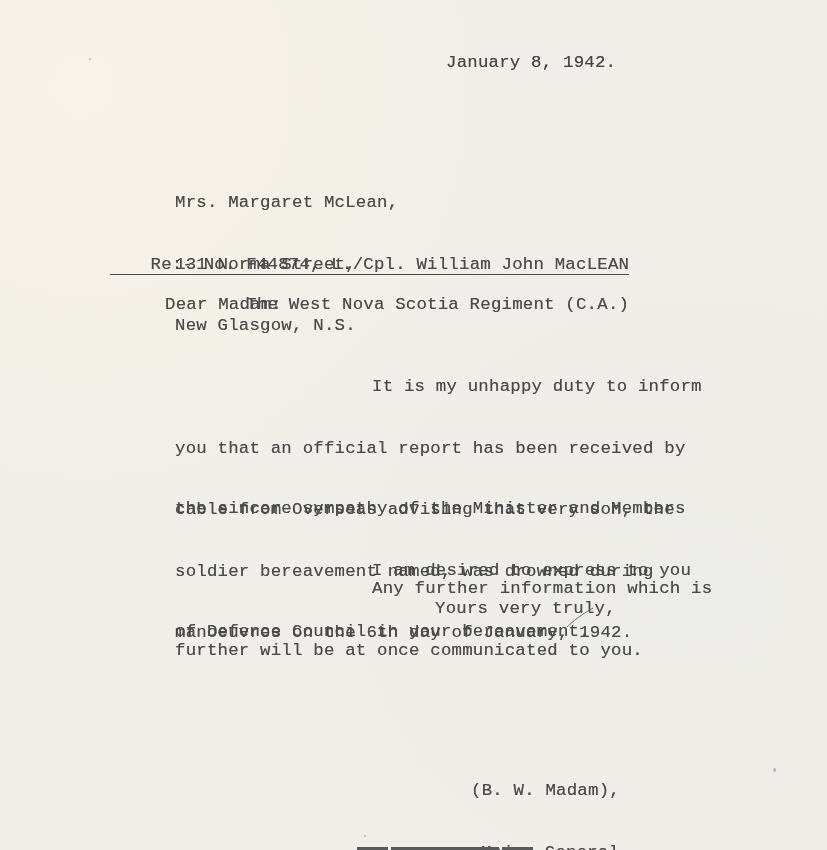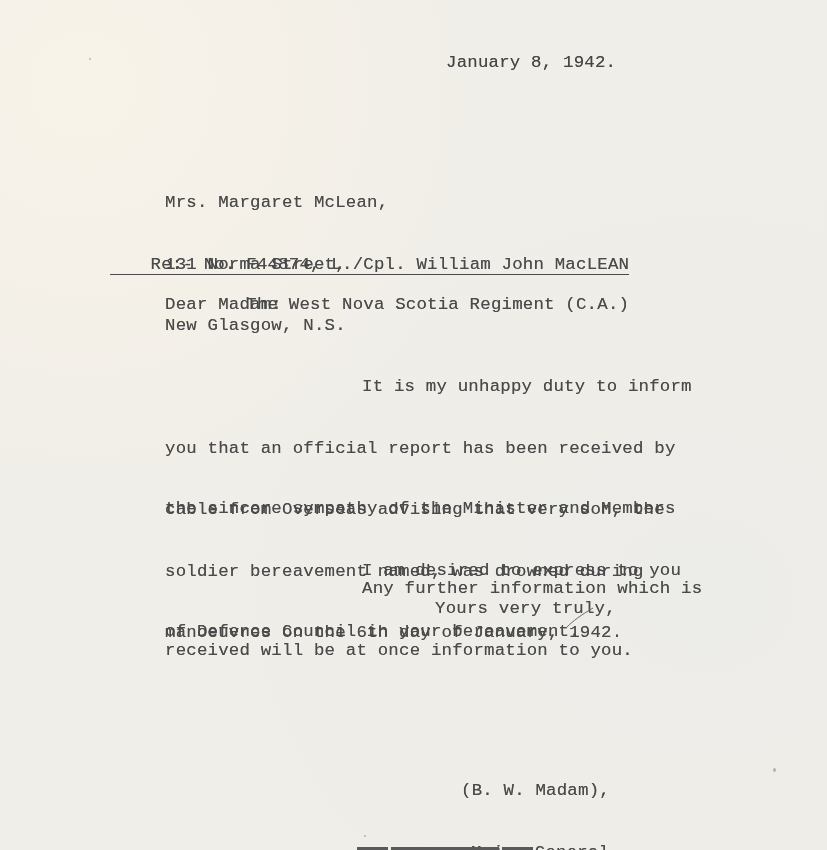--- a/index.html
+++ b/index.html
@@ -26,21 +26,21 @@
     .tw {
       position: absolute;
       font-family: "Liberation Mono", "DejaVu Sans Mono", monospace;
       font-size: 17.4px;
       line-height: 20.5px;
       color: #4a4a4a;
       white-space: pre;
       letter-spacing: 0.2px;
       text-shadow: 0 0 0.6px rgba(60,60,60,0.6);
     }
-    .line { display: block; }
+    .line { display: block; margin-left: 10px; }
     .date { left: 446px; top: 53px; color: #454545; }
     .addr { left: 165px; top: 152px; }
     .re   { left: 67px; top: 234px; }
     .re .l1 {
       border-bottom: 1.6px solid #4a4a4a;
       padding-bottom: 0px;
       display: inline-block;
       line-height: 19px;
       padding-left: 41px;
     }
@@ -105,21 +105,21 @@
   </div>
 
   <div class="tw p2">
     <span class="line">the sincere sympathy of the Minister and Members</span>
     <span class="line indent">I am desired to express to you</span>
     <span class="line">of Defence Council in your bereavement.</span>
   </div>
 
   <div class="tw p3">
     <span class="line indent">Any further information which is</span>
-    <span class="line">received will be at once information to you.</span>
+    <span class="line">further will be at once communicated to you.</span>
   </div>
 
   <div class="tw closing">Yours very truly,</div>
 
   <svg class="scribble" viewBox="0 0 30 24">
     <path d="M2 22 C8 16, 16 10, 28 3" stroke="#6a6a6a" stroke-width="1" fill="none"></path>
   </svg>
 
   <div class="tw sig">
     <span class="line r1">(B. W. Madam),</span>

